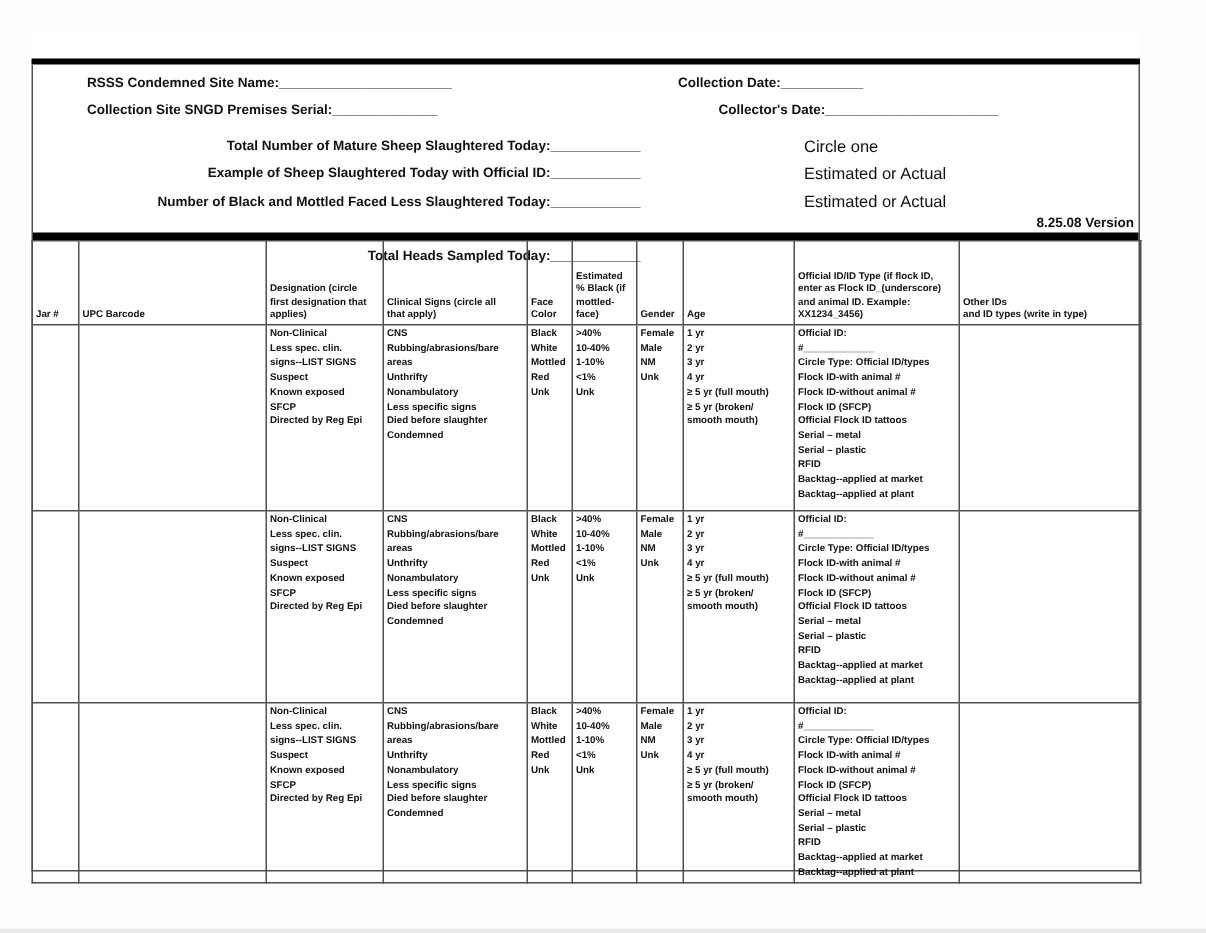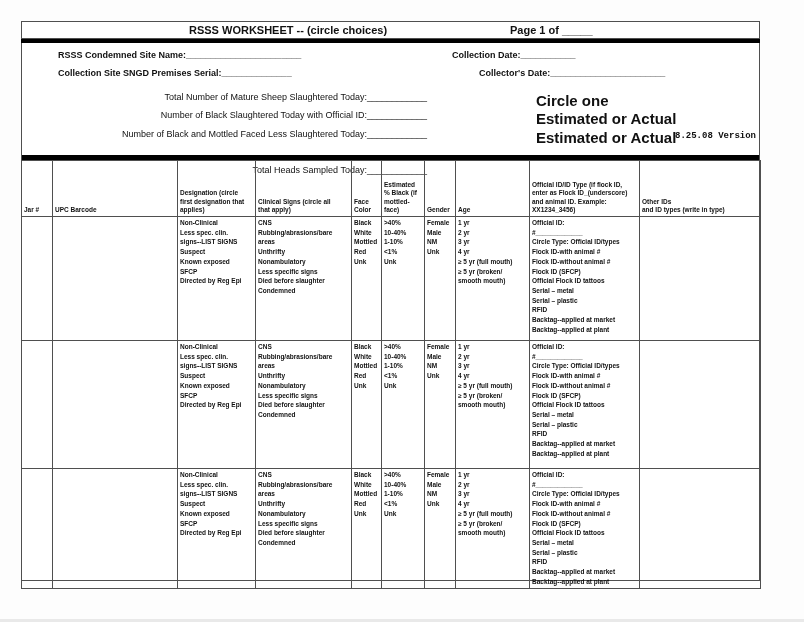--- a/index.html
+++ b/index.html
@@ -5,54 +5,50 @@
   html,body{margin:0;padding:0;background:#fdfdfd;}
   body{width:804px;height:622px;position:relative;font-family:"Liberation Sans",sans-serif;color:#111;overflow:hidden;}
   .edge{position:absolute;right:0;bottom:0;left:0;height:3px;background:#e9e9e9;}
   .page{position:absolute;left:21px;top:21px;width:739px;height:559px;background:#fff;}
   .titlebar{position:absolute;left:0;top:0;width:737px;height:16px;border:1px solid #4f4f4f;}
   .title{position:absolute;left:167px;top:2px;font-size:11px;font-weight:bold;white-space:nowrap;}
   .pagenum{position:absolute;left:488px;top:2px;font-size:11px;font-weight:bold;white-space:nowrap;}
   .bar1{position:absolute;left:0;top:18px;width:739px;height:4px;background:#000;}
   .mainbox{position:absolute;left:0;top:22px;width:737px;height:537px;border-left:1px solid #4f4f4f;border-right:1px solid #4f4f4f;border-bottom:1px solid #4f4f4f;}
   .fld{position:absolute;font-size:9px;font-weight:bold;white-space:nowrap;}
-  .tallyrow{position:absolute;right:332px;font-size:9px;font-weight:normal;white-space:nowrap;}
-  .tright{position:absolute;left:514px;font-size:15px;font-weight:bold;white-space:nowrap;text-align:center;}
-  .version{position:absolute;right:3px;top:88px;font-size:9px;font-weight:bold;font-family:Liberation Mono, monospace;}
+  .tallyrow{position:absolute;right:332px;font-size:9px;font-weight:bold;white-space:nowrap;}
+  .tright{position:absolute;left:514px;font-size:11px;font-weight:normal;white-space:nowrap;text-align:center;}
+  .version{position:absolute;right:3px;top:100px;font-size:9px;font-weight:bold;}
   .bar2{position:absolute;left:0;top:112px;width:737px;height:5px;background:#000;}
   table.wt{position:absolute;left:-1px;top:117px;border-collapse:collapse;table-layout:fixed;width:740px;}
   table.wt col.c0{width:31px}table.wt col.c1{width:125px}table.wt col.c2{width:78px}
   table.wt col.c3{width:96px}table.wt col.c4{width:30px}table.wt col.c5{width:43px}
   table.wt col.c6{width:31px}table.wt col.c7{width:74px}table.wt col.c8{width:110px}
   table.wt col.c9{width:121px}
   table.wt th,table.wt td{border:1px solid #4f4f4f;font-size:6.5px;font-weight:bold;
     padding:1px 2px;white-space:pre-line;overflow:hidden;text-align:left;}
   table.wt th{vertical-align:bottom;line-height:8.6px;height:53px;}
   table.wt td{vertical-align:top;line-height:9.7px;}
   tr.r0 td{height:121px;} tr.r1 td{height:125px;} tr.r2 td{height:117px;}
 </style>
 </head>
 <body>
 
 <div class="page">
 
-  <div class="titlebar">
-    <span class="title">RSSS WORKSHEET -- (circle choices)</span>
-    <span class="pagenum">Page 1 of _____</span>
-  </div>
   <div class="bar1"></div>
 
   <div class="mainbox">
     <span class="fld" style="left:36px;top:7px">RSSS Condemned Site Name:_______________________</span>
     <span class="fld" style="left:36px;top:25px">Collection Site SNGD Premises Serial:______________</span>
     <span class="fld" style="left:430px;top:7px">Collection Date:___________</span>
     <span class="fld" style="left:457px;top:25px">Collector's Date:_______________________</span>
 
     <span class="tallyrow" style="top:49px">Total Number of Mature Sheep Slaughtered Today:____________</span>
-    <span class="tallyrow" style="top:67px">Number of Black Slaughtered Today with Official ID:____________</span>
+    <span class="tallyrow" style="top:67px">Example of Sheep Slaughtered Today with Official ID:____________</span>
     <span class="tallyrow" style="top:86px">Number of Black and Mottled Faced Less Slaughtered Today:____________</span>
     <span class="tallyrow" style="top:122px">Total Heads Sampled Today:____________</span>
 
     <span class="tright" style="top:49px">Circle one</span>
     <span class="tright" style="top:67px">Estimated or Actual</span>
     <span class="tright" style="top:86px">Estimated or Actual</span>
 
     <span class="version">8.25.08 Version</span>
 
     <div class="bar2"></div>

